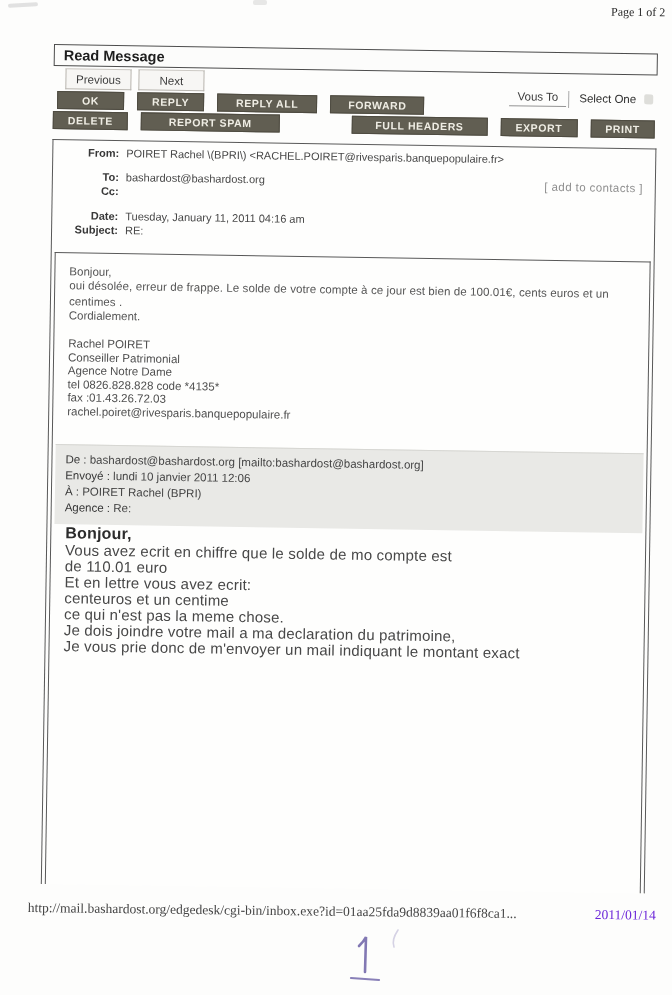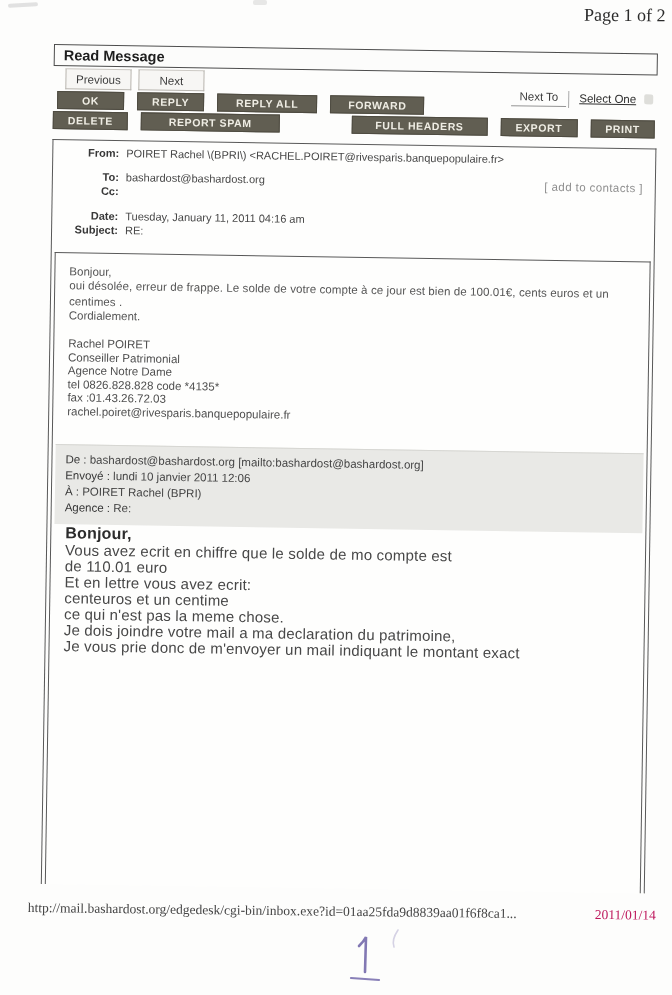--- a/index.html
+++ b/index.html
@@ -1,26 +1,26 @@
 <!DOCTYPE html>
 <html><head>
 <meta charset="utf-8">
 <style>
   html,body{margin:0;padding:0;background:#ffffff;}
   .page{position:relative;width:672px;height:995px;background:#fdfdfc;overflow:hidden;
         font-family:"Liberation Sans","DejaVu Sans",sans-serif;color:#4a4a4a;}
 
   
   .print-header{position:absolute;top:5px;right:7px;font-family:"Liberation Serif","DejaVu Serif",serif;
-                font-size:18px;color:#2b2b2b;transform:rotate(0.5deg);}
+                font-size:12px;color:#2b2b2b;transform:rotate(0.5deg);}
   .print-footer{position:absolute;left:28px;top:900px;width:628px;display:flex;align-items:baseline;
                 font-family:"Liberation Serif","DejaVu Serif",serif;font-size:13.5px;color:#3c3c3c;
                 transform:rotate(0.7deg);transform-origin:left top;}
   .print-footer .url{flex:1;white-space:nowrap;overflow:hidden;color:#464646;}
-  .print-footer .pdate{margin-left:10px;color:#be185d;}
+  .print-footer .pdate{margin-left:10px;color:#6d28d9;}
 
   
   .artifact{position:absolute;background:#9a9a9a;opacity:.28;border-radius:2px;}
   .artifact.a1{left:8px;top:3px;width:30px;height:4px;transform:rotate(-3deg);}
   .artifact.a2{left:253px;top:0px;width:14px;height:5px;opacity:.22;}
 
   
   .handwritten{position:absolute;left:336px;top:928px;}
 
   
@@ -31,21 +31,21 @@
   .titlebar .title{display:inline-block;padding:2px 0 0 9px;font-size:14.5px;font-weight:bold;color:#1e1e1e;}
 
   .tabs{margin:2px 0 0 12px;height:20px;display:flex;}
   .tab{width:64px;height:19px;margin-right:7px;background:#f7f6f4;border:1px solid #b9b6b0;
        border-top-color:#ccc9c4;font-size:11.5px;color:#3d3d3d;display:flex;align-items:center;
        justify-content:center;cursor:pointer;}
 
   .moveto{position:absolute;top:39px;right:4px;display:flex;align-items:flex-start;font-size:11.5px;color:#333;}
   .moveto .moveto-label{padding:0 8px 3px 8px;border-bottom:1px solid #949494;color:#3c3c3c;cursor:pointer;}
   .moveto .sep{width:1px;height:17px;background:#a9a9a9;margin:0 10px 0 2px;}
-  .moveto .selectone{padding-top:1px;color:#2f2f2f;cursor:pointer;text-decoration:underline;}
+  .moveto .selectone{padding-top:1px;color:#2f2f2f;cursor:pointer;}
   .moveto .dd-ghost{width:9px;height:10px;background:#b9b7b2;opacity:.45;margin:2px 0 0 8px;border-radius:2px;cursor:pointer;}
 
   .btnrow{display:flex;align-items:flex-start;}
   .row1{margin:3px 0 0 4px;}
   .row2{margin:2px 0 0 0;}
   .btn{font-family:"Liberation Sans","DejaVu Sans",sans-serif;font-size:10.5px;font-weight:bold;
        letter-spacing:.6px;color:#efede4;background:#615e52;border:1px solid #4e4b41;
        height:18px;padding:1px 14px 2px 14px;margin-right:13px;cursor:pointer;}
   .btn.b-ok{padding:1px 24px;}
   .btn.b-replyall{padding:1px 18px;}
@@ -101,21 +101,21 @@
     <div class="titlebar">
       <span class="title">Read Message</span>
     </div>
 
     <div class="tabs">
       <div class="tab">Previous</div>
       <div class="tab">Next</div>
     </div>
 
     <div class="moveto">
-      <span class="moveto-label">Next To</span>
+      <span class="moveto-label">Vous To</span>
       <span class="sep"></span>
       <span class="selectone">Select One</span>
       <span class="dd-ghost"></span>
     </div>
 
     <div class="btnrow row1">
       <button class="btn b-ok">OK</button>
       <button class="btn">REPLY</button>
       <button class="btn b-replyall">REPLY ALL</button>
       <button class="btn b-forward">FORWARD</button>

